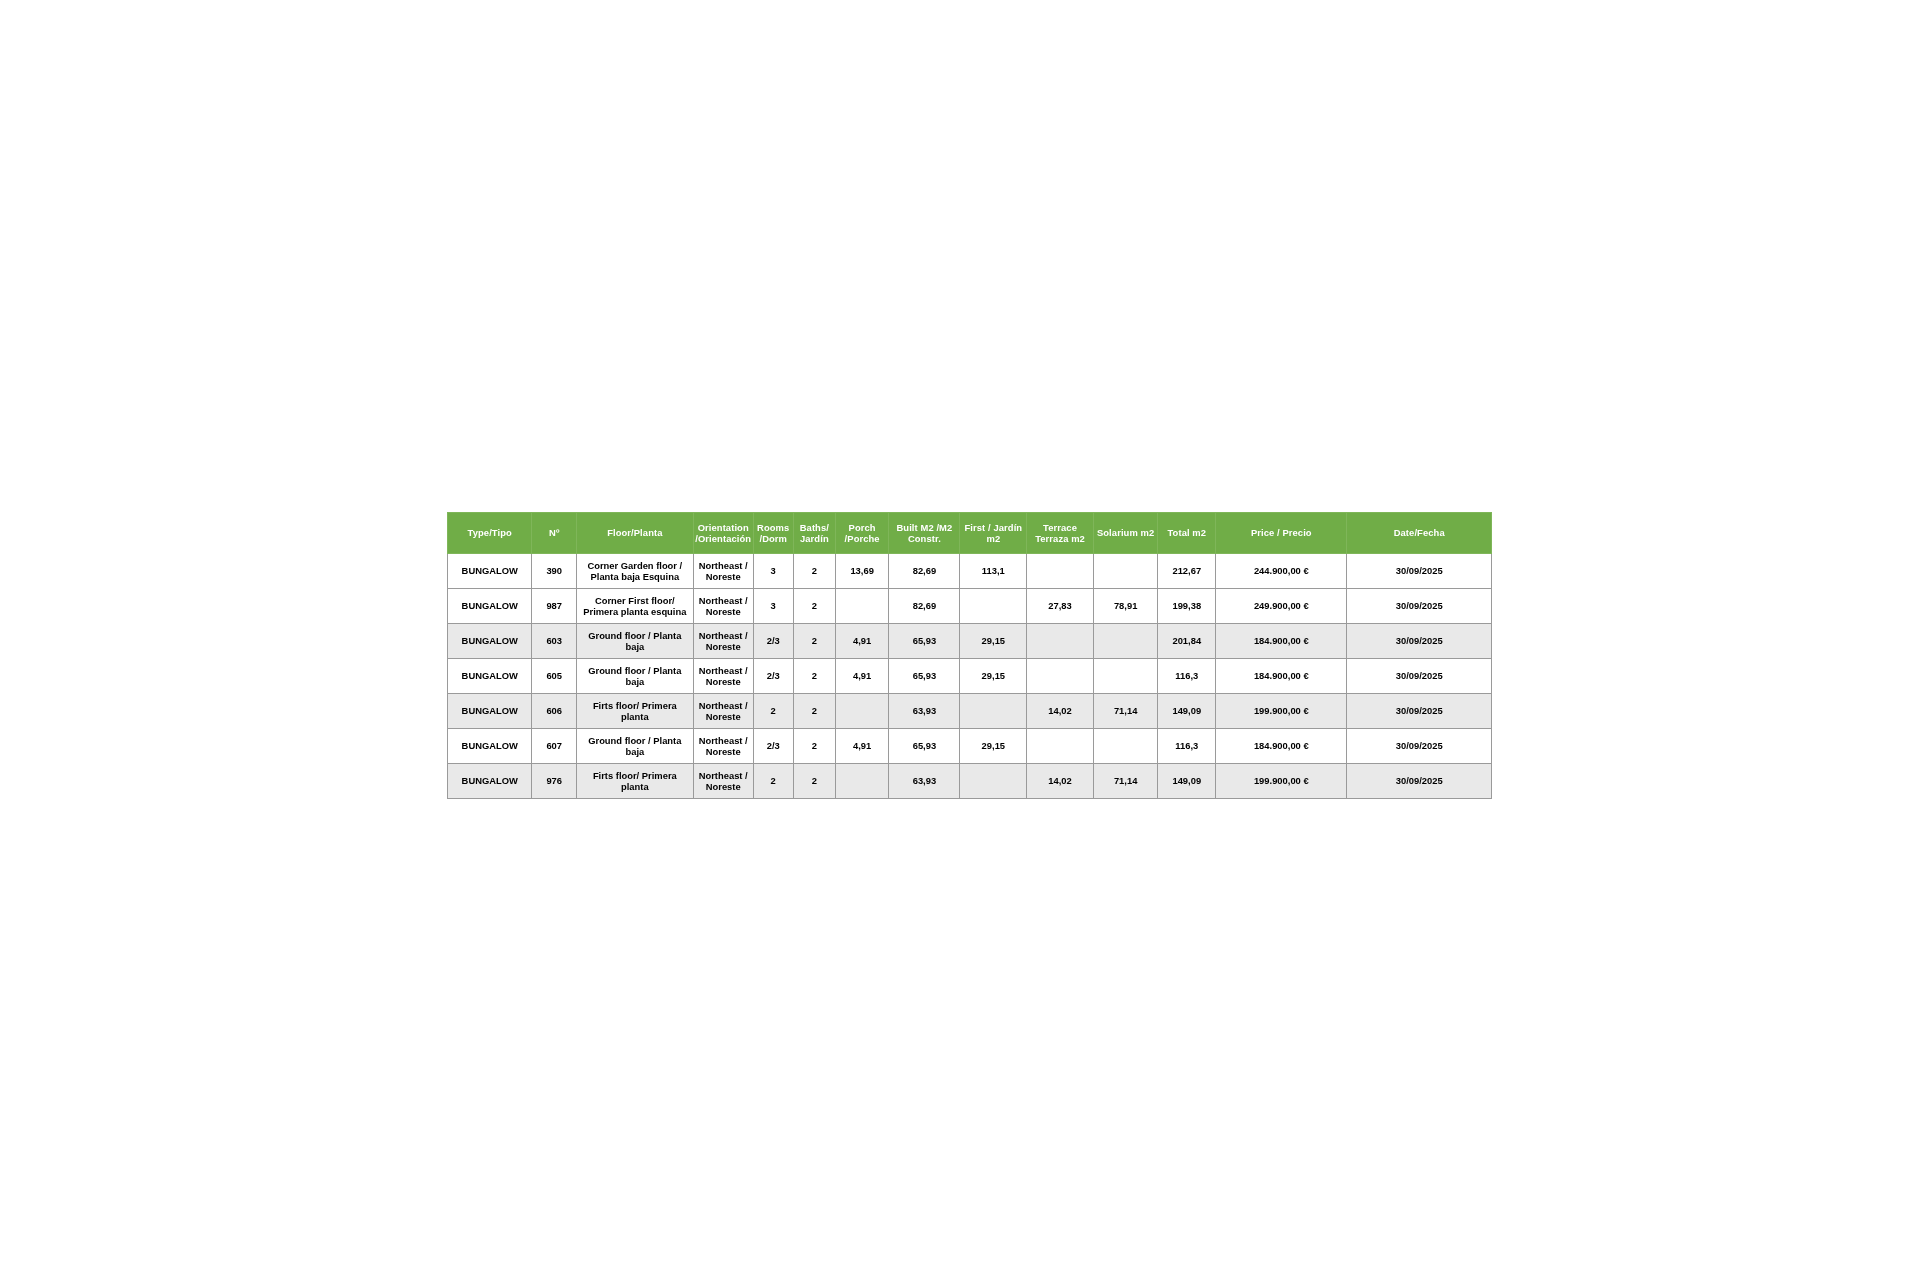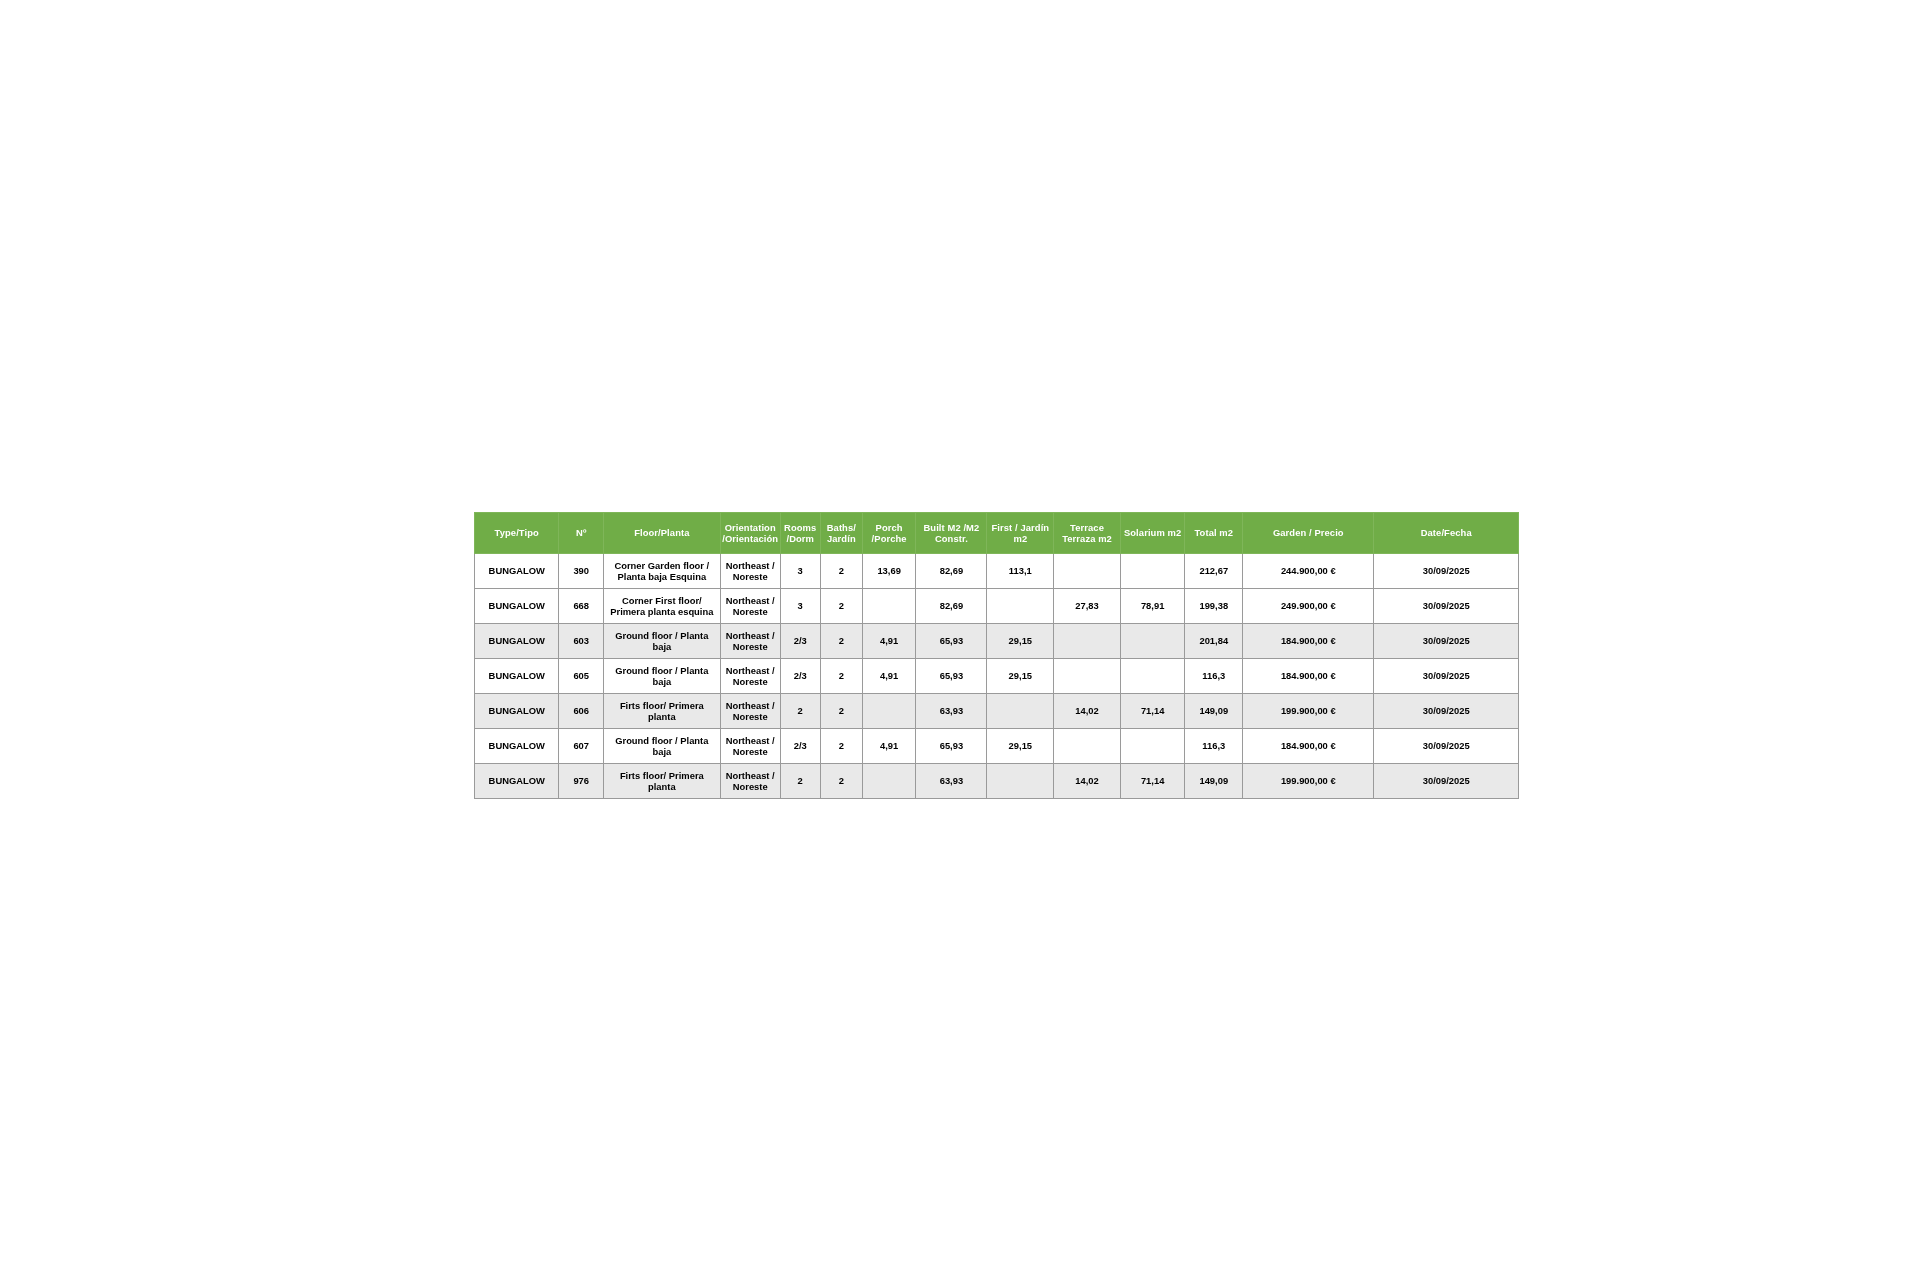--- a/index.html
+++ b/index.html
@@ -18,21 +18,20 @@
     position: absolute;
     left: 447px;
     top: 512px;
     width: 1045px;
   }
   table.price-table {
     border-collapse: collapse;
     table-layout: fixed;
     width: 1045px;
     border: 1px solid #8f8f8f;
-    margin-left: 27px;
   }
   table.price-table td,
   table.price-table th {
     border: 1px solid #9a9a9a;
     text-align: center;
     vertical-align: middle;
     font-size: 9.4px;
     font-weight: bold;
     line-height: 1.18;
     padding: 2px 1px;
@@ -103,21 +102,21 @@
         <th>Floor/Planta</th>
         <th>Orientation /Orientación</th>
         <th>Rooms /Dorm</th>
         <th>Baths/ Jardín</th>
         <th>Porch /Porche</th>
         <th>Built M2 /M2 Constr.</th>
         <th>First / Jardín m2</th>
         <th>Terrace Terraza m2</th>
         <th>Solarium m2</th>
         <th>Total m2</th>
-        <th>Garden / Precio</th>
+        <th>Price / Precio</th>
         <th>Date/Fecha</th>
       </tr>
     </thead>
     <tbody>
       <tr class="row-odd">
         <td>BUNGALOW</td>
         <td>390</td>
         <td>Corner Garden floor / Planta baja Esquina</td>
         <td class="orient-cell">Northeast / Noreste</td>
         <td class="highlight-red">3</td>
@@ -126,21 +125,21 @@
         <td>82,69</td>
         <td>113,1</td>
         <td></td>
         <td></td>
         <td>212,67</td>
         <td>244.900,00 €</td>
         <td>30/09/2025</td>
       </tr>
       <tr class="row-odd">
         <td>BUNGALOW</td>
-        <td>668</td>
+        <td>987</td>
         <td>Corner First floor/ Primera planta esquina</td>
         <td class="orient-cell">Northeast / Noreste</td>
         <td class="highlight-red">3</td>
         <td>2</td>
         <td></td>
         <td>82,69</td>
         <td></td>
         <td>27,83</td>
         <td>78,91</td>
         <td>199,38</td>

